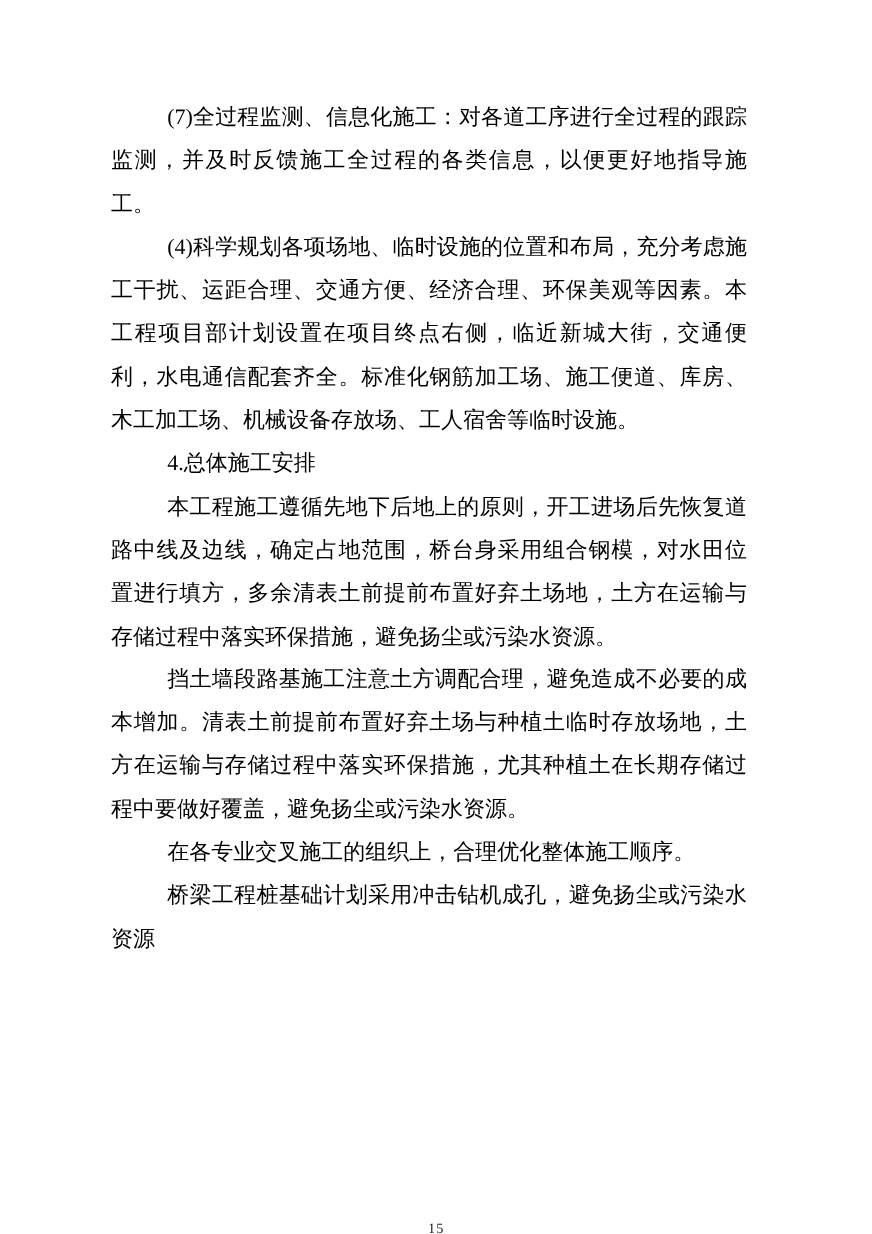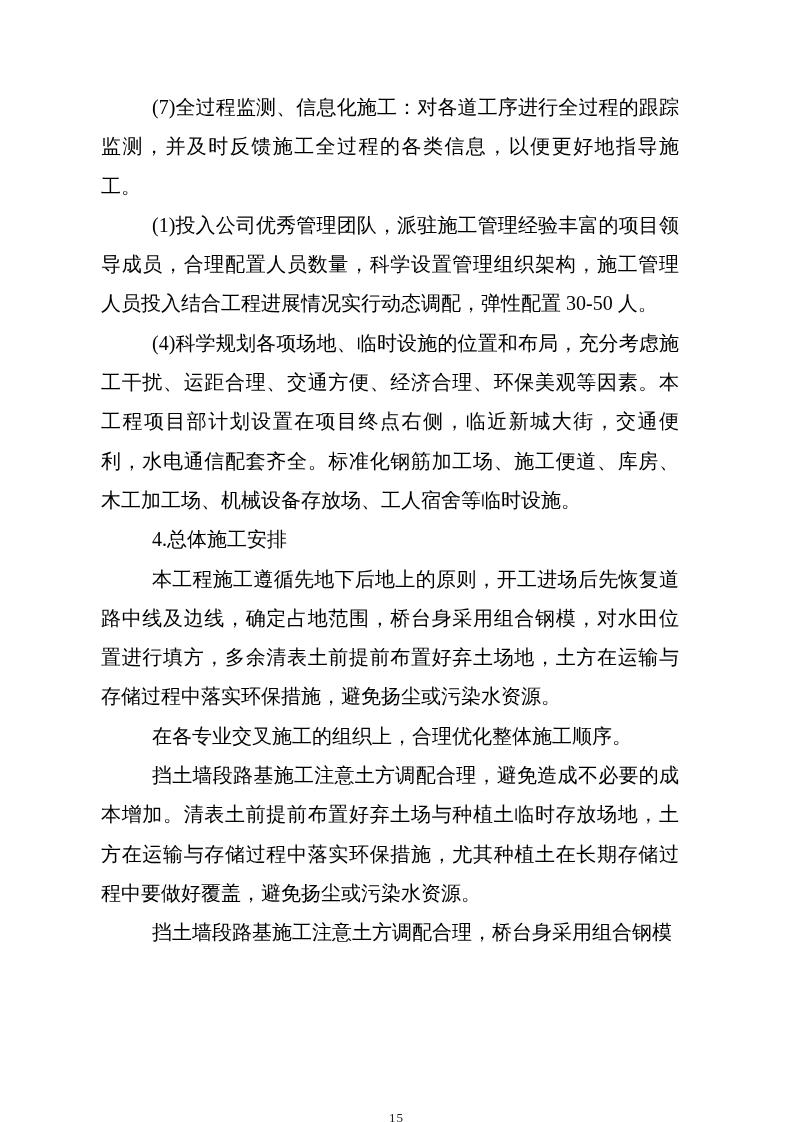--- a/index.html
+++ b/index.html
@@ -47,24 +47,23 @@
     color: #1a1a1a;
     letter-spacing: 1px;
   }
 </style>
 </head>
 <body>
 
 <div class="page">
   <div class="content">
     <p>(7)全过程监测、信息化施工：对各道工序进行全过程的跟踪监测，并及时反馈施工全过程的各类信息，以便更好地指导施工。</p>
-    <p>(1)投入公司优秀管理团队，派驻施工管理经验丰富的项目领导成员，合理配置人员数量，科学设置管理组织架构，施工管理人员投入结合工程进展情况实行动态调配，弹性配置 30-50 人。</p>
     <p>(4)科学规划各项场地、临时设施的位置和布局，充分考虑施工干扰、运距合理、交通方便、经济合理、环保美观等因素。本工程项目部计划设置在项目终点右侧，临近新城大街，交通便利，水电通信配套齐全。标准化钢筋加工场、施工便道、库房、木工加工场、机械设备存放场、工人宿舍等临时设施。</p>
     <p>4.总体施工安排</p>
     <p>本工程施工遵循先地下后地上的原则，开工进场后先恢复道路中线及边线，确定占地范围，桥台身采用组合钢模，对水田位置进行填方，多余清表土前提前布置好弃土场地，土方在运输与存储过程中落实环保措施，避免扬尘或污染水资源。</p>
+    <p>挡土墙段路基施工注意土方调配合理，避免造成不必要的成本增加。清表土前提前布置好弃土场与种植土临时存放场地，土方在运输与存储过程中落实环保措施，尤其种植土在长期存储过程中要做好覆盖，避免扬尘或污染水资源。</p>
     <p>在各专业交叉施工的组织上，合理优化整体施工顺序。</p>
-    <p>挡土墙段路基施工注意土方调配合理，避免造成不必要的成本增加。清表土前提前布置好弃土场与种植土临时存放场地，土方在运输与存储过程中落实环保措施，尤其种植土在长期存储过程中要做好覆盖，避免扬尘或污染水资源。</p>
-    <p>挡土墙段路基施工注意土方调配合理，桥台身采用组合钢模</p>
+    <p>桥梁工程桩基础计划采用冲击钻机成孔，避免扬尘或污染水资源</p>
   </div>
   <div class="footer">
     <span>15</span>
   </div>
 </div>
 
 </body></html>

